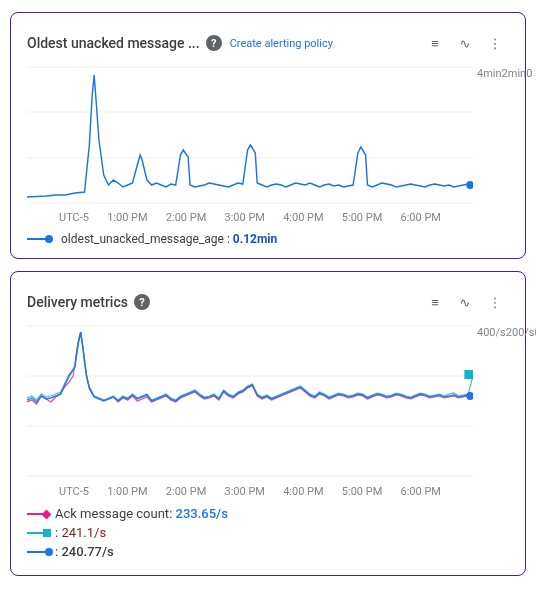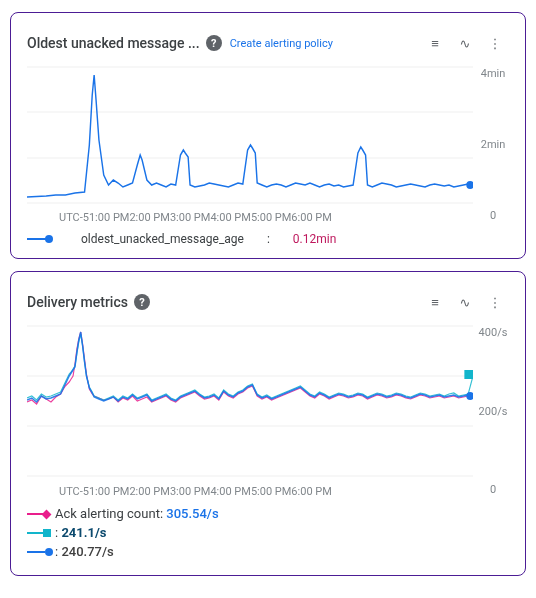--- a/index.html
+++ b/index.html
@@ -70,42 +70,41 @@
     .chart-svg {
       width: 100%;
       height: 100%;
     }
     .y-labels {
       position: absolute;
       right: 0;
       top: 0;
       height: 100%;
       display: flex;
-      flex-direction: column;
+      flex-direction: row;
       justify-content: space-between;
       padding: 2px 0;
       font-size: 11px;
       color: #80868b;
       width: 32px;
-      text-align: center;
+      text-align: right;
     }
     .x-labels {
       display: flex;
-      justify-content: flex-start;
+      justify-content: space-between;
       padding: 2px 32px 0 32px;
       font-size: 11px;
       color: #80868b;
     }
     .legend-row {
       display: flex;
       align-items: center;
       margin-top: 8px;
       font-size: 12px;
       color: #3c4043;
-      gap: 20px;
     }
     .legend-line {
       display: inline-flex;
       align-items: center;
       margin-right: 6px;
     }
     .legend-line-svg {
       width: 28px;
       height: 12px;
     }
@@ -184,21 +183,21 @@
 
   <div class="legend-row">
     <span class="legend-line">
       <svg class="legend-line-svg" viewBox="0 0 28 12">
         <line x1="0" y1="6" x2="20" y2="6" stroke="#1a73e8" stroke-width="2"></line>
         <circle cx="22" cy="6" r="4" fill="#1a73e8"></circle>
       </svg>
     </span>
     <span>oldest_unacked_message_age</span>
     <span>&nbsp;:&nbsp;</span>
-    <span style="color:#be185d; font-weight:400;">0.12min</span>
+    <span style="color:#1d4ed8; font-weight:700;">0.12min</span>
   </div>
 </div>
 
 <div class="card">
   <div class="card-header">
     <span class="card-title">Delivery metrics</span>
     <span class="help-icon">?</span>
     <div class="spacer"></div>
     <span class="icon-btn">≡</span>
     <span class="icon-btn">∿</span>
@@ -283,32 +282,32 @@
     </div>
   </div>
 
   <div class="delivery-legends">
 
     <div class="legend-item">
       <svg width="28" height="12" viewBox="0 0 28 12">
         <line x1="0" y1="6" x2="16" y2="6" stroke="#e91e8c" stroke-width="2"></line>
         <rect x="16" y="3" width="7" height="7" fill="#e91e8c" transform="rotate(45 19.5 6.5)"></rect>
       </svg>
-      <span>Ack alerting count</span>
+      <span>Ack message count</span>
       <span>:&nbsp;</span>
-      <span style="color:#1a73e8; font-weight:500;">305.54/s</span>
+      <span style="color:#1a73e8; font-weight:500;">233.65/s</span>
     </div>
 
     <div class="legend-item">
       <svg width="28" height="12" viewBox="0 0 28 12">
         <line x1="0" y1="6" x2="16" y2="6" stroke="#12b5cb" stroke-width="2"></line>
         <rect x="16" y="2" width="8" height="8" fill="#12b5cb"></rect>
       </svg>
       <span>:&nbsp;</span>
-      <span style="color:#0c4a6e; font-weight:700;">241.1/s</span>
+      <span style="color:#7f1d1d; font-weight:400;">241.1/s</span>
     </div>
 
     <div class="legend-item">
       <svg width="28" height="12" viewBox="0 0 28 12">
         <line x1="0" y1="6" x2="18" y2="6" stroke="#1a73e8" stroke-width="2"></line>
         <circle cx="22" cy="6" r="4" fill="#1a73e8"></circle>
       </svg>
       <span>:&nbsp;</span>
       <span style="color:#404040; font-weight:500;">240.77/s</span>
     </div>

